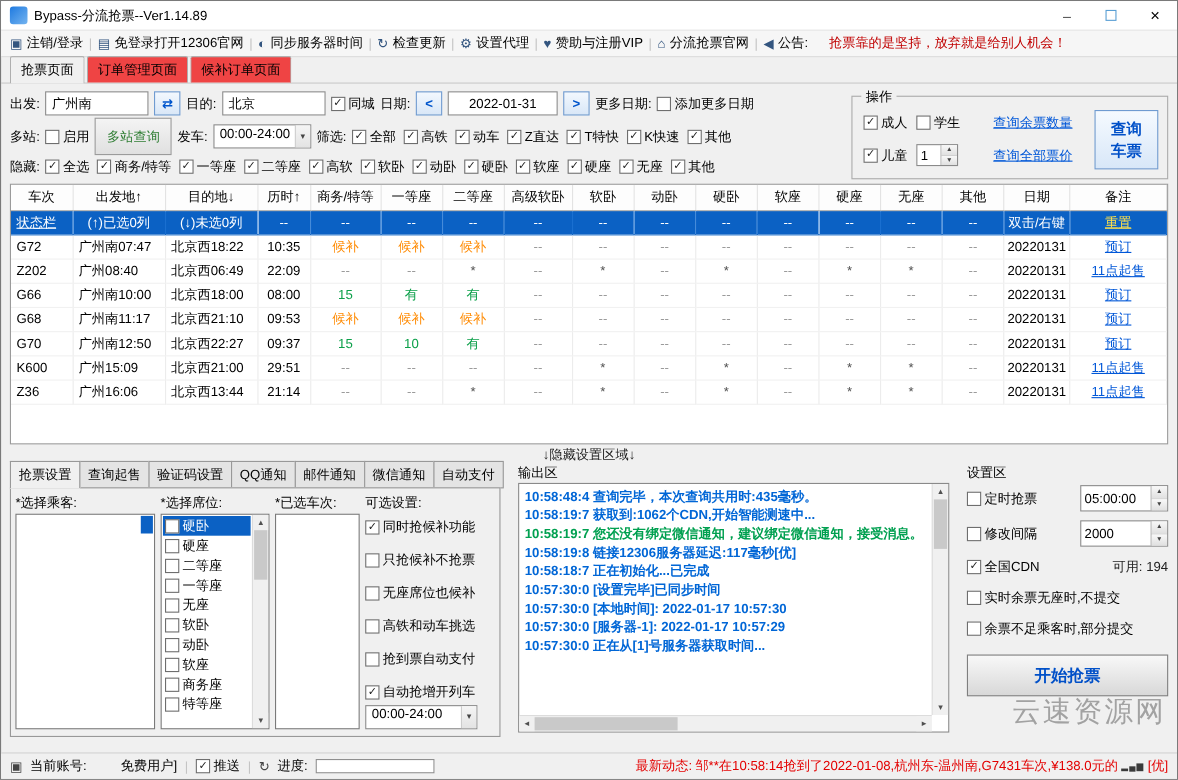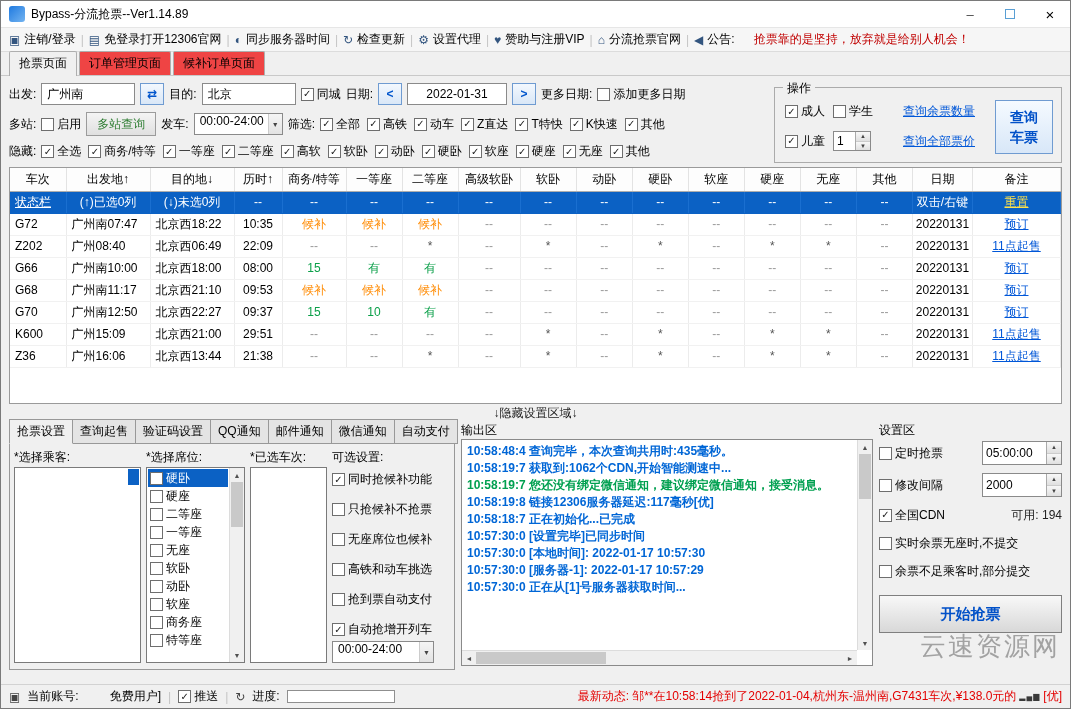--- a/index.html
+++ b/index.html
@@ -29,21 +29,21 @@
 .mtab.active{background:#f0f0f0;margin-bottom:-1px;padding-bottom:4px;}
 
 
 .query{position:absolute;top:75px;left:0;right:0;height:91px;display:flex;padding:4px 8px 0;gap:8px;}
 .q-left{flex:1;display:flex;flex-direction:column;justify-content:space-between;padding:3px 0 7px;}
 .q-row{display:flex;align-items:center;gap:5px;white-space:nowrap;}
 .input{height:22px;border:1px solid #8a8a8a;background:#fff;display:flex;align-items:center;padding:0 5px;}
 .w96{width:94px;}
 .w104{width:100px;justify-content:center;}
 .sbtn{width:24px;height:22px;border:1px solid #6f9bd1;background:linear-gradient(#f3f8fe,#d9e7f7);color:#0055cc;display:flex;align-items:center;justify-content:center;font-weight:bold;cursor:pointer;}
-.btn.multi{height:24px;padding:0 10px;border:1px solid #9b9b9b;background:linear-gradient(#f4f4f4,#e0e0e0);color:#2e7d32;display:flex;align-items:center;cursor:pointer;}
+.btn.multi{height:34px;padding:0 10px;border:1px solid #9b9b9b;background:linear-gradient(#f4f4f4,#e0e0e0);color:#2e7d32;display:flex;align-items:center;cursor:pointer;}
 .select{height:22px;border:1px solid #8a8a8a;background:#fff;display:flex;align-items:flex-start;padding:0 0 0 5px;gap:4px;}
 .select .dd{font-size:7px;color:#444;border-left:1px solid #ccc;padding:0 3px;height:100%;display:flex;align-items:center;background:linear-gradient(#f5f5f5,#e3e3e3);}
 .w100{width:102px;justify-content:space-between;}
 .cbrow{display:inline-flex;gap:7px;align-items:center;}
 .cb{display:inline-flex;align-items:center;gap:3px;cursor:pointer;}
 .cbx{width:13px;height:13px;border:1px solid #6e6e6e;background:#fff;display:inline-flex;align-items:center;justify-content:center;font-size:10px;line-height:1;color:#1a1a1a;flex:0 0 13px;}
 
 
 .opbox{width:288px;border:1px solid #ababab;position:relative;margin-top:7px;margin-bottom:4px;padding:12px 8px 8px 10px;display:flex;gap:20px;background:#f0f0f0;}
 .gb-title{position:absolute;top:-8px;left:8px;background:#f0f0f0;padding:0 4px;}
@@ -71,21 +71,21 @@
 .a-link{color:#0057d8;text-decoration:underline;cursor:pointer;}
 .c-orange{color:#ff8a00;}
 .c-green{color:#0ca04a;}
 .c-gray{color:#9b9b9b;}
 .c-dark{color:#555;}
 
 
 .divider{position:absolute;top:403px;left:0;right:0;height:18px;text-align:center;line-height:18px;color:#1a1a1a;cursor:pointer;}
 
 
-.bottom{position:absolute;top:421px;left:0;right:0;height:244px;display:flex;padding:0 8px;gap:6px;}
+.bottom{position:absolute;top:421px;left:0;right:0;height:244px;display:flex;padding:0 8px;gap:16px;}
 .left-panel{width:446px;display:flex;flex-direction:column;}
 .s-tabs{height:22px;display:flex;align-items:flex-end;}
 .stab{padding:3px 7px;border:1px solid #989898;background:#e4e4e4;margin-right:-1px;cursor:pointer;white-space:nowrap;}
 .stab.active{background:#f0f0f0;position:relative;z-index:2;border-bottom-color:#f0f0f0;}
 .left-body{flex:1;border:1px solid #989898;margin-top:-1px;background:#f0f0f0;padding:5px 4px 6px;display:flex;gap:5px;}
 .col{display:flex;flex-direction:column;gap:3px;}
 .col.c1{width:127px;}
 .col.c2{width:99px;}
 .col.c3{width:77px;}
 .col.opt{flex:1;}
@@ -531,21 +531,21 @@
             <td class="c-dark">*</td>
             <td class="c-dark">*</td>
             <td class="c-gray">--</td>
             <td>20220131</td>
             <td><span class="a-link">11点起售</span></td>
           </tr>
           <tr class="trow">
             <td class="ta-l">Z36</td>
             <td class="ta-l">广州16:06</td>
             <td class="ta-l">北京西13:44</td>
-            <td>21:38</td>
+            <td>21:14</td>
             <td class="c-gray">--</td>
             <td class="c-gray">--</td>
             <td class="c-dark">*</td>
             <td class="c-gray">--</td>
             <td class="c-dark">*</td>
             <td class="c-gray">--</td>
             <td class="c-dark">*</td>
             <td class="c-gray">--</td>
             <td class="c-dark">*</td>
             <td class="c-dark">*</td>
@@ -767,19 +767,19 @@
     <span class="cb">
         <span class="cbx">✓</span>
         <span class="cbl">推送</span>
       </span>
     <span class="msep">|</span>
     <span class="sb-icon">↻</span>
     <span>进度:</span>
     <span class="pbar"></span>
     <span class="sb-right">
       <span>最新动态:</span>
-      <span>邹**在10:58:14抢到了2022-01-04,杭州东-温州南,G7431车次,¥138.0元的</span>
+      <span>邹**在10:58:14抢到了2022-01-08,杭州东-温州南,G7431车次,¥138.0元的</span>
       <span class="signal">▂▄▆</span>
       <span>[优]</span>
     </span>
   </div>
 
 </div>
 
 </body></html>

